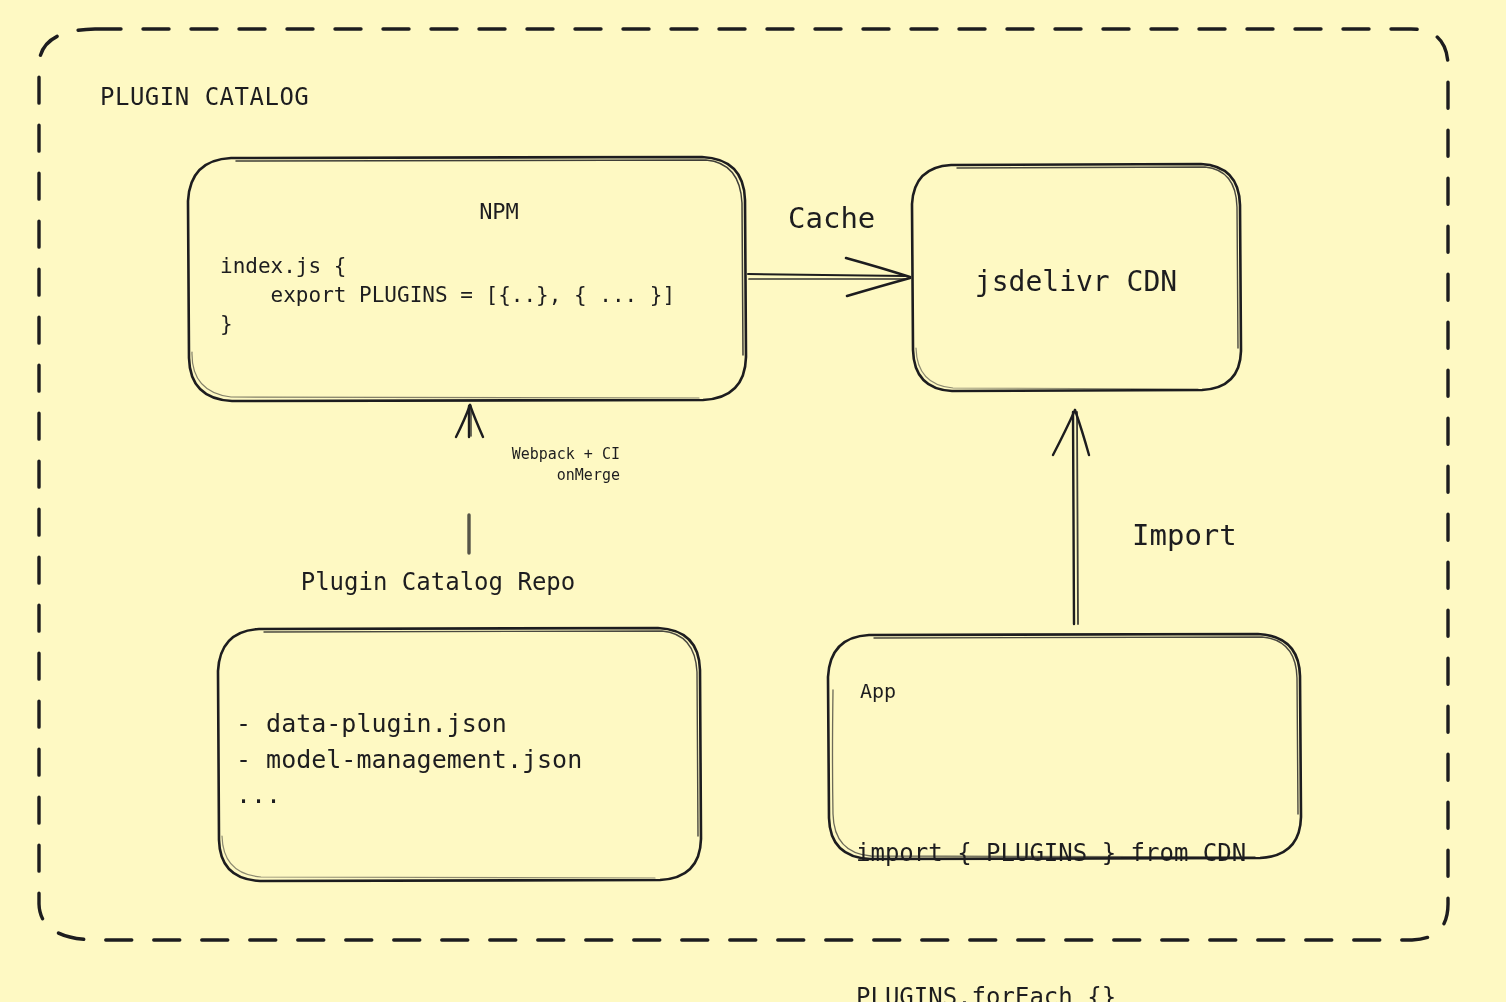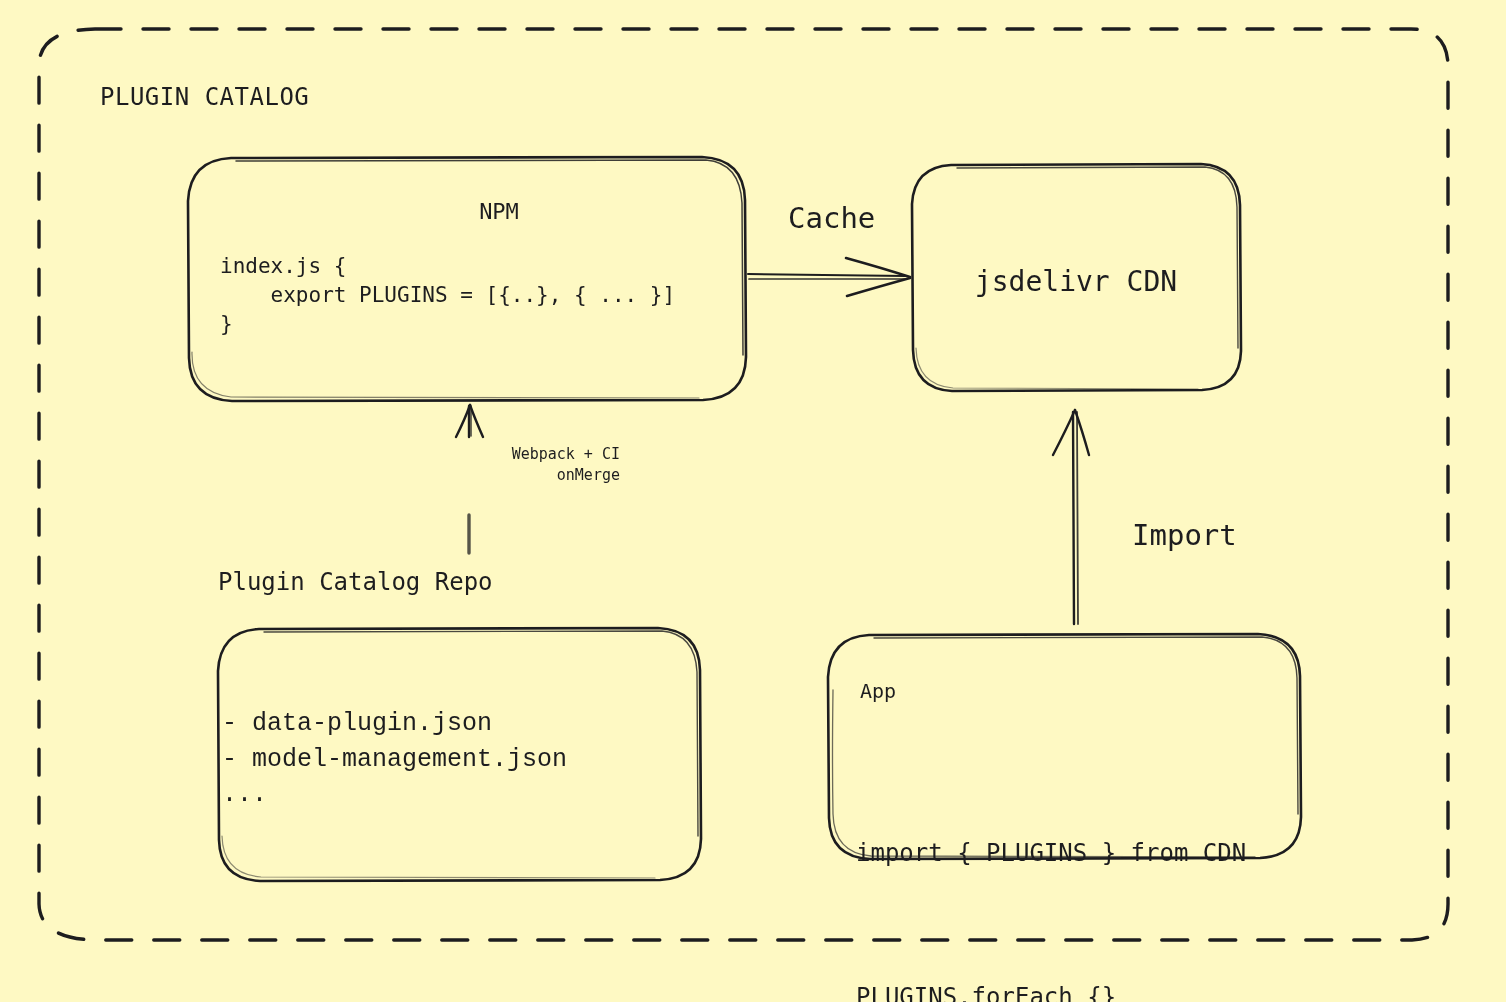--- a/index.html
+++ b/index.html
@@ -67,28 +67,28 @@
     top: 444px;
     width: 260px;
     text-align: right;
     font-size: 15px;
     line-height: 1.42;
   }
   .repo-label {
     left: 218px;
     top: 565px;
     width: 440px;
+    text-align: center;
     font-size: 24px;
   }
   .repo-code {
-    left: 222px;
+    left: 236px;
     top: 706px;
     font-size: 25px;
     line-height: 1.42;
-    font-family: Liberation Mono, monospace;
   }
   .import-label {
     left: 1096px;
     top: 515px;
     font-size: 29px;
     margin-left: 36px;
   }
   .app-title {
     left: 860px;
     top: 677px;

